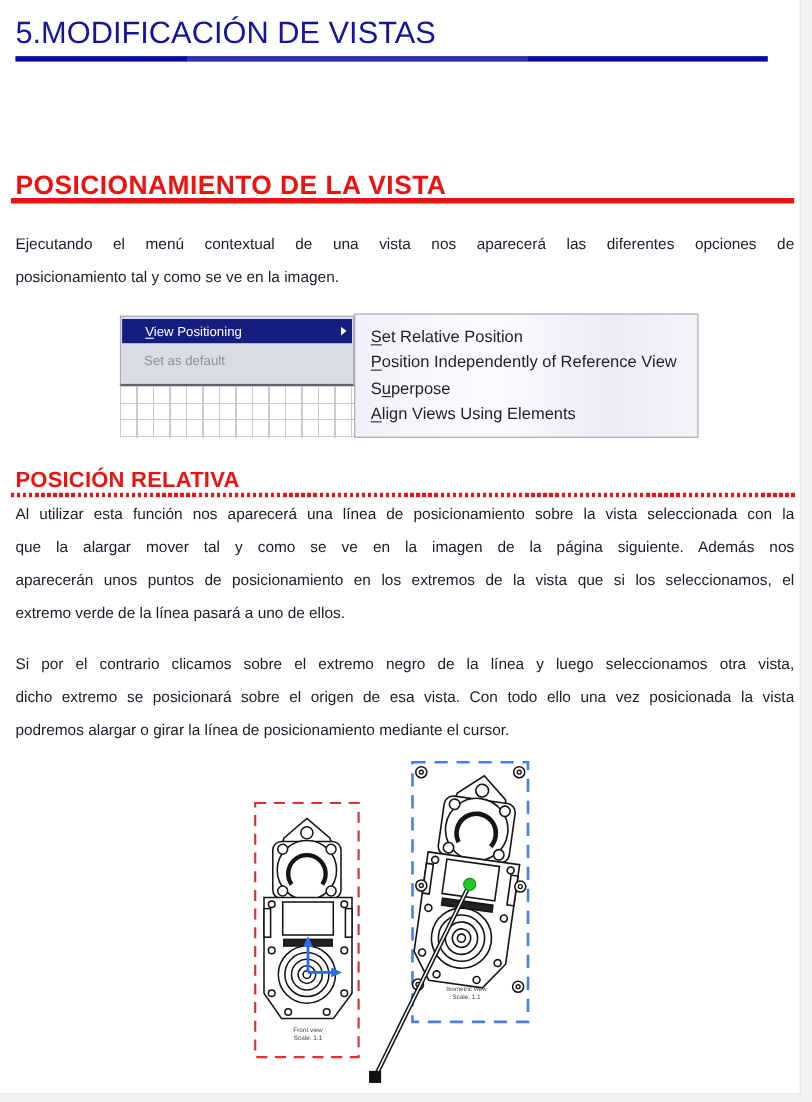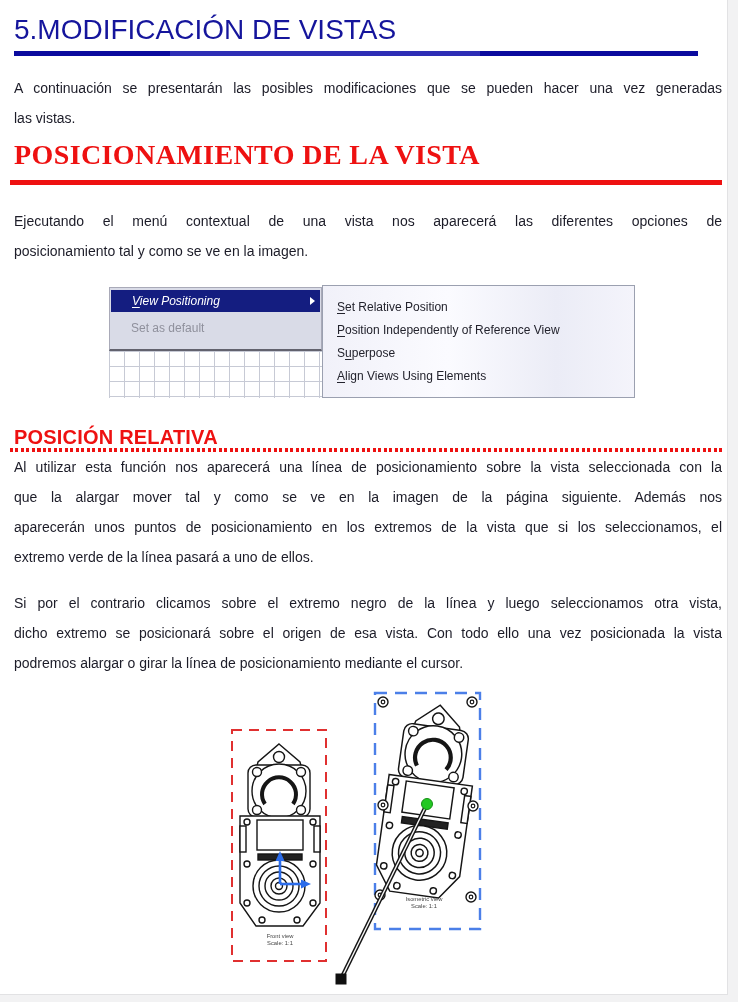--- a/index.html
+++ b/index.html
@@ -10,69 +10,65 @@
   *{margin:0;padding:0;box-sizing:border-box;}
   html,body{background:#f2f2f3;}
   body{width:738px;height:1002px;font-family:"Liberation Sans",sans-serif;}
   .page{position:relative;width:728px;height:995px;background:#fff;overflow:hidden;
         border-right:1px solid #e2e2e4;border-bottom:1px solid #e2e2e4;}
   .title{position:absolute;top:13px;left:14px;font-size:28px;line-height:34px;font-weight:normal;
          color:var(--title-blue);letter-spacing:0px;white-space:nowrap;}
   .rule-blue{position:absolute;top:51px;left:14px;width:684px;height:5px;
          background:linear-gradient(90deg,var(--rule-blue) 0 156px,#2e2eb5 156px 466px,var(--rule-blue) 466px);}
   .h-red{position:absolute;left:14px;font-weight:bold;color:var(--heading-red);white-space:nowrap;}
-  .h1a{top:141px;font-size:28px;line-height:28px;letter-spacing:.4px;font-family:Liberation Serif, serif;}
+  .h1a{top:155px;font-size:24px;line-height:28px;letter-spacing:.4px;}
   .h2b{top:425px;font-size:20px;line-height:24px;letter-spacing:.2px;}
   .rule-red{position:absolute;top:180px;left:10px;width:712px;height:5px;background:var(--heading-red);}
   .rule-dotted{position:absolute;top:448px;left:10px;width:714px;height:4px;
          background:repeating-linear-gradient(90deg,var(--heading-red) 0 3px,transparent 3px 5.5px);}
   .para{position:absolute;left:14px;width:708px;font-size:14px;line-height:30px;color:var(--body-text);}
   .para .line{text-align:justify;text-align-last:justify;}
   .para .line:last-child{text-align-last:left;}
   .p-intro{top:73px;} .p2{top:206px;} .p3{top:452px;} .p4{top:588px;}
 
   
   .menu-shot{position:absolute;top:285px;left:109px;width:526px;height:113px;}
   .ctx-menu{position:absolute;top:2px;left:0;width:213px;height:64px;background:#d9dbe7;
             border:1px solid #a9aab8;border-bottom:2px solid #62626e;}
   .mi{height:22px;line-height:22px;font-size:12px;padding-left:21px;white-space:nowrap;}
-  .mi-hl{position:relative;margin:2px 1px 0 1px;background:var(--menu-highlight-bg);color:#fff;font-style:italic;}
+  .mi-hl{position:relative;margin:2px 1px 0 1px;background:var(--menu-highlight-bg);color:#fff;}
   .arrow{position:absolute;right:5px;top:7px;width:0;height:0;
          border-left:5px solid #fff;border-top:4px solid transparent;border-bottom:4px solid transparent;}
   .mi-dis{color:var(--menu-disabled-text);margin-top:5px;}
   .grid-area{position:absolute;top:66px;left:0;width:214px;height:47px;background-color:#fff;
          background-image:repeating-linear-gradient(to right,#c7cad5 0 1px,transparent 1px 15px),
                           repeating-linear-gradient(to bottom,#c7cad5 0 1px,transparent 1px 15px);}
   .submenu{position:absolute;top:0;left:213px;width:313px;height:113px;
          background:linear-gradient(90deg,#f1f1f9,#fbfbff 40%,#ebecf6 75%,#f4f4fb);
          border:1px solid #9ba0b0;display:flex;flex-direction:column;justify-content:space-evenly;
          padding:5px 0 5px 14px;}
-  .sm-item{font-size:12px;color:#23232d;white-space:nowrap;}
+  .sm-item{font-size:15px;color:#23232d;white-space:nowrap;}
   .key{text-decoration:underline;text-underline-offset:2px;}
 
   
   .figure{position:absolute;top:676px;left:0;width:738px;height:319px;}
   .figure svg{display:block;}
   .box-red{stroke:var(--front-box-red);}
   .box-blue{stroke:var(--iso-box-blue);}
   .green-pt{fill:var(--green-endpoint);}
   .fig-label{font-family:"Liberation Sans",sans-serif;font-size:5.8px;fill:#444;}
 </style>
 </head>
 <body>
 
 <div class="page">
 
   <h1 class="title">5.MODIFICACIÓN DE VISTAS</h1>
   <div class="rule-blue"></div>
 
-  <div class="para p-intro">
-      <div class="line">A continuación se presentarán las posibles modificaciones que se pueden hacer una vez generadas</div>
-      <div class="line">las vistas.</div>
-    </div>
 
   <h2 class="h-red h1a">POSICIONAMIENTO DE LA VISTA</h2>
   <div class="rule-red"></div>
 
   <div class="para p2">
       <div class="line">Ejecutando el menú contextual de una vista nos aparecerá las diferentes opciones de</div>
       <div class="line">posicionamiento tal y como se ve en la imagen.</div>
     </div>
 
   <div class="menu-shot">

